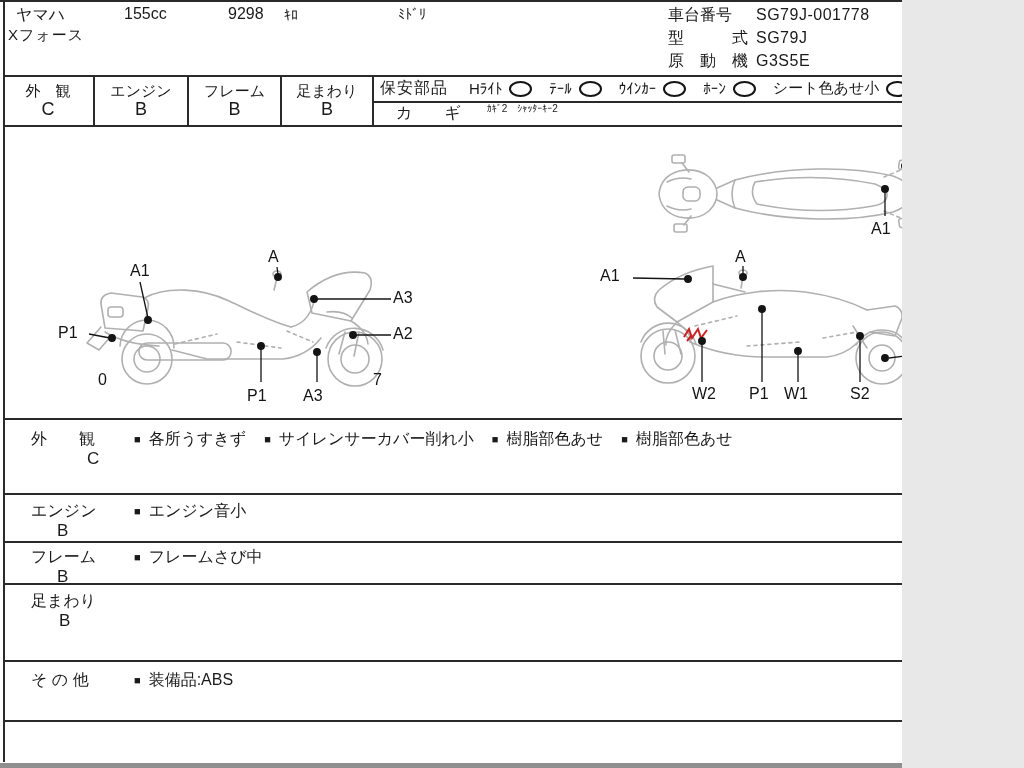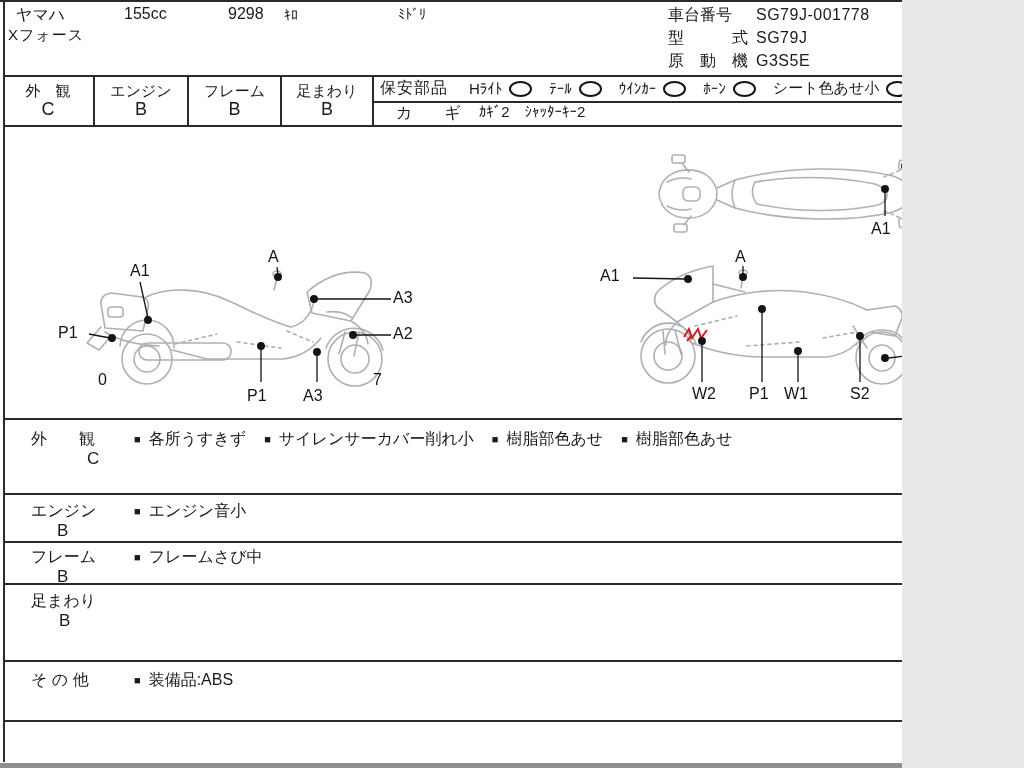--- a/index.html
+++ b/index.html
@@ -20,21 +20,21 @@
          align-items:center;justify-content:center;line-height:1.15;}
   .gcell .lab{font-size:15px;}
   .gcell .val{font-size:18px;}
   .safety{flex:1;display:flex;flex-direction:column;box-sizing:border-box;}
   .safety-top{flex:1.08;display:flex;align-items:center;border-bottom:2px solid #2a2a2a;padding:0 6px;}
   .safety-label{font-size:16px;letter-spacing:1px;margin-right:4px;}
   .sitem{display:flex;align-items:center;margin-left:17px;font-size:15px;}
   .scircle{width:19px;height:12px;border:2px solid #141414;border-radius:50%;margin-left:7px;}
   .safety-bottom{flex:1;display:flex;align-items:flex-start;padding:0 6px;border-radius:8px;}
   .key-label{margin-left:16px;font-size:16px;}
-  .key-value{margin-left:18px;font-size:15px;}
+  .key-value{margin-left:26px;font-size:10px;}
   
   #diagram{position:absolute;left:3px;top:127px;width:1013px;height:291px;}
   .dlab{position:absolute;font-size:16px;color:#141414;white-space:nowrap;}
   .dnum{position:absolute;font-size:16px;color:#141414;}
   
   .crow{position:absolute;left:3px;width:1013px;box-sizing:border-box;border-top:2px solid #2a2a2a;}
   .rlabel{position:absolute;left:28px;font-size:16px;white-space:pre;}
   .rgrade{position:absolute;font-size:17px;}
   .comments{position:absolute;left:131px;display:flex;gap:18px;align-items:center;font-size:16px;white-space:nowrap;}
   .citem{display:flex;align-items:center;}

